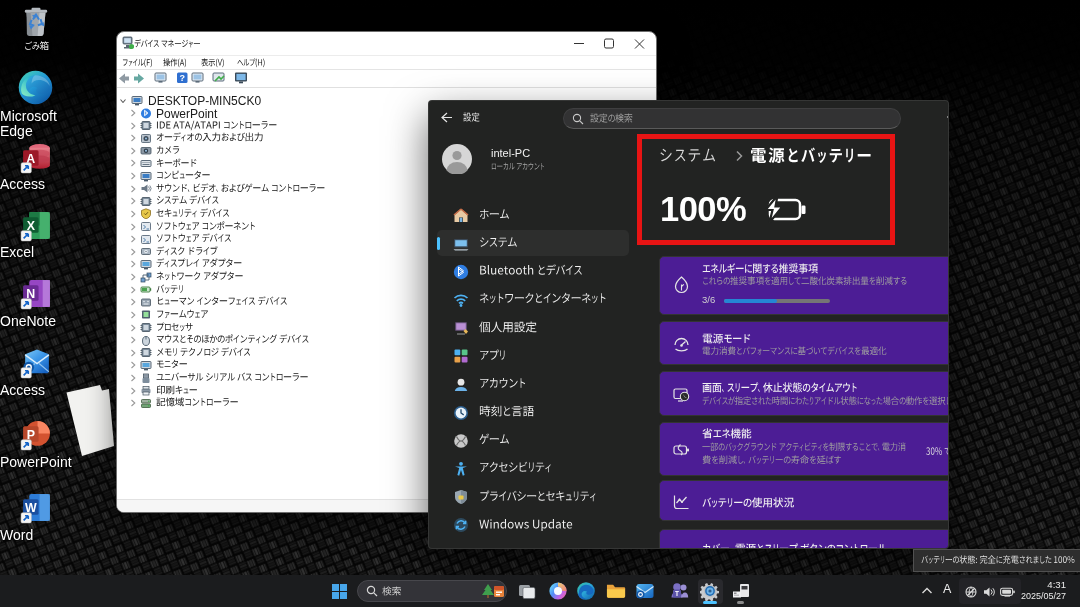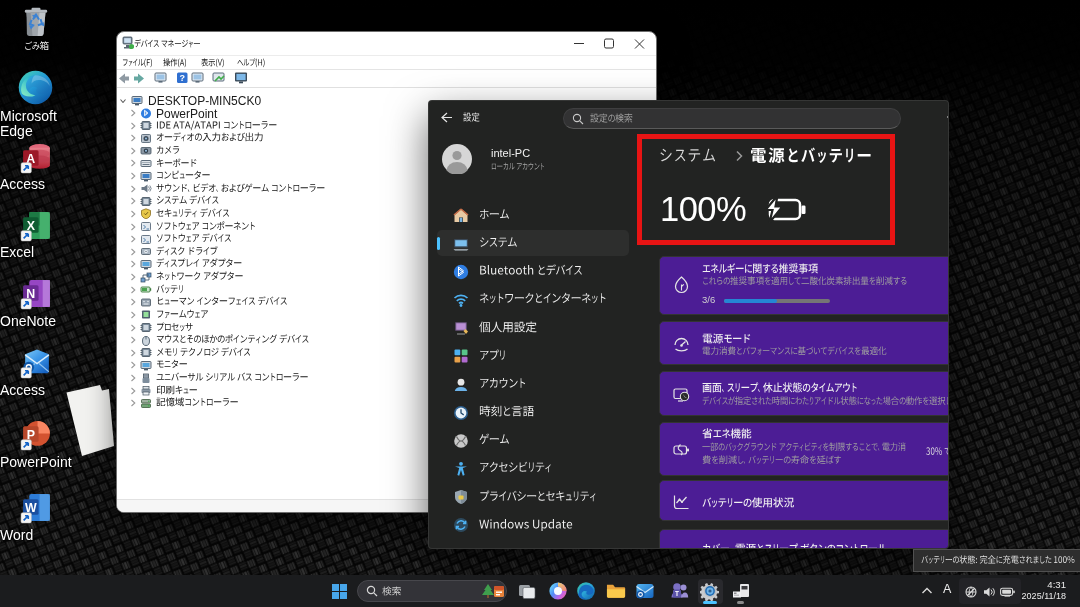--- a/index.html
+++ b/index.html
@@ -1064,21 +1064,21 @@
         <use href="#g119" transform="translate(0 0) scale(1.00 1)"></use>
         <use href="#g120" transform="translate(1101 0) scale(1.00 1)"></use>
         <use href="#g121" transform="translate(2202 0) scale(0.81 1)"></use>
         <use href="#g122" transform="translate(3074 0) scale(0.88 1)"></use>
         <use href="#g123" transform="translate(4015 0) scale(0.68 1)"></use>
         <use href="#g124" transform="translate(4756 0) scale(0.88 1)"></use>
         <use href="#g125" transform="translate(5697 0) scale(0.68 1)"></use>
         <use href="#g126" transform="translate(6438 0) scale(0.96 1)"></use>
       </g>
     </svg>
-    <div class="abs" style="left:231px;top:88.5px;font-size:34.5px;font-weight:normal;color:#fff;letter-spacing:-0.5px">100%</div>
+    <div class="abs" style="left:231px;top:88.5px;font-size:34.5px;font-weight:bold;color:#fff;letter-spacing:-0.5px">100%</div>
     <svg class="abs" style="left:332px;top:94px" width="50" height="29">
       <rect x="9" y="5" width="30" height="19" rx="4.5" stroke="#fff" stroke-width="2.5" fill="none"></rect>
       <rect x="40.5" y="10.5" width="4" height="8.5" rx="1.2" fill="#fff"></rect>
       <path d="M16.5 0.5 L4.5 15 L11.5 15 L8.5 27.5 L21.5 11.5 L14.5 11.5 Z" fill="#fff" stroke="#222322" stroke-width="2.2"></path>
     </svg>
     <div class="card" style="top:155px;height:59px">
       <svg class="abs" style="left:14px;top:19px" width="15" height="18">
         <path d="M7.5 1 C11.5 4.5 13.5 7.5 13.5 10.5 a6 6 0 0 1 -12 0 C1.5 7.5 3.5 4.5 7.5 1Z" stroke="#e4e4e4" stroke-width="1.2" fill="none"></path>
         <path d="M7.5 14.5 V8.5 M7.5 10.5 l2.3 -2.2" stroke="#e4e4e4" stroke-width="1.1" fill="none"></path>
       </svg>
@@ -1552,21 +1552,21 @@
       <path d="M1 4.2 h2.3 L6.5 1.5 v9 L3.3 7.8 H1Z" fill="#dadada"></path>
       <path d="M8 3.5 a3.5 3.5 0 0 1 0 5 M9.8 2.2 a5.5 5.5 0 0 1 0 7.6" stroke="#dadada" stroke-width="1" fill="none"></path>
     </svg>
     <svg class="abs" style="left:1000px;top:12px" width="16" height="10" viewBox="0 0 16 10">
       <rect x="0.6" y="1.2" width="12" height="7.2" rx="1.8" stroke="#dadada" stroke-width="1.1" fill="none"></rect>
       <rect x="13.2" y="3.4" width="1.6" height="2.8" rx="0.7" fill="#dadada"></rect>
       <rect x="2.2" y="2.8" width="8.8" height="4" rx="0.8" fill="#dadada"></rect>
       <path d="M4.5 9.8 h5.5" stroke="#c8c8c8" stroke-width="1"></path>
     </svg>
     <div class="abs" style="left:1066px;top:4px;font-size:9.6px;color:#ececec;text-align:right;transform:translateX(-100%)">4:31</div>
-    <div class="abs" style="left:1066px;top:16px;font-size:9px;color:#ececec;text-align:right;transform:translateX(-100%)">2025/11/18</div>
+    <div class="abs" style="left:1066px;top:16px;font-size:9px;color:#ececec;text-align:right;transform:translateX(-100%)">2025/05/27</div>
   </div>
 <svg width="0" height="0" style="position:absolute">
     <defs>
       <path id="g0" d="M217 691Q271 685 339 682Q406 679 481 679Q529 679 578 681Q626 683 671 686Q715 689 751 693V611Q717 608 672 605Q627 602 577 600Q528 599 482 599Q406 599 341 602Q276 605 217 610ZM257 288Q247 259 242 231Q237 202 237 175Q237 117 295 82Q354 46 474 46Q544 46 607 51Q671 55 725 64Q778 73 816 85L817 -1Q781 -10 729 -18Q676 -27 612 -31Q548 -36 476 -36Q375 -36 303 -14Q231 8 193 51Q155 94 155 157Q155 196 162 231Q169 266 176 296ZM779 803Q792 785 807 761Q822 736 836 711Q851 685 861 665L807 640Q792 671 769 711Q746 751 725 780ZM889 843Q903 824 919 799Q935 774 950 750Q965 725 974 706L919 682Q903 715 881 753Q858 792 836 820Z"></path>
       <path id="g1" d="M223 733Q242 732 263 731Q283 730 298 730Q318 730 350 731Q381 732 415 734Q449 736 479 737Q509 739 524 740Q539 742 551 744Q564 747 574 751L624 710Q617 702 611 694Q604 686 598 677Q582 651 560 604Q538 556 513 501Q489 445 465 394Q450 360 433 321Q415 281 397 240Q379 200 362 165Q344 130 328 107Q301 69 271 53Q241 38 202 38Q146 38 109 75Q72 112 72 175Q72 231 97 279Q123 328 168 364Q214 400 278 420Q341 440 417 440Q501 440 580 421Q658 401 727 371Q795 340 852 306Q908 273 948 244L911 158Q867 196 812 234Q757 271 692 302Q627 333 555 352Q482 371 405 371Q323 371 264 343Q206 316 175 274Q145 231 145 185Q145 152 163 134Q182 117 205 117Q222 117 236 125Q250 133 265 152Q281 173 297 203Q313 233 329 268Q345 303 360 339Q375 375 390 406Q410 450 431 497Q451 544 472 588Q492 632 509 668Q494 667 466 666Q439 665 407 663Q375 662 347 660Q318 659 301 658Q285 657 265 656Q245 654 227 652ZM848 514Q843 408 827 321Q811 234 778 164Q745 94 688 39Q631 -17 544 -60L478 -5Q566 32 621 83Q676 135 706 194Q737 254 750 315Q762 376 767 431Q768 454 768 478Q769 502 767 523Z"></path>
       <path id="g2" d="M497 519H913V-73H837V451H570V-79H497ZM60 442H466V372H60ZM533 352H873V293H533ZM533 191H873V132H533ZM533 28H873V-35H533ZM235 556H307V-80H235ZM296 343Q308 334 332 312Q357 290 384 265Q412 239 435 217Q458 195 468 185L420 126Q407 143 386 168Q365 193 340 220Q315 248 292 272Q269 296 255 310ZM167 743H488V679H167ZM559 743H948V678H559ZM185 844 257 827Q239 772 214 719Q188 665 159 619Q130 572 100 536Q93 542 81 550Q70 558 57 565Q45 573 36 578Q84 627 123 698Q161 769 185 844ZM578 844 651 827Q625 744 584 670Q543 595 494 544Q488 550 476 558Q464 567 452 575Q440 583 430 587Q480 634 518 701Q556 769 578 844ZM226 695 289 718Q309 683 327 642Q346 600 354 570L288 543Q281 572 263 616Q246 659 226 695ZM637 693 698 717Q726 684 754 643Q781 602 794 571L729 543Q718 574 691 616Q665 659 637 693ZM233 407 289 375Q267 315 233 250Q199 185 160 127Q120 69 82 27Q74 40 60 58Q47 75 33 85Q71 121 109 174Q148 228 181 289Q213 350 233 407Z"></path>
       <path id="g3" d="M203 731Q225 729 248 727Q270 725 294 725Q311 725 346 725Q381 725 425 725Q468 725 511 725Q554 725 589 725Q623 725 640 725Q661 725 686 727Q712 728 733 731V648Q711 650 686 650Q662 651 640 651Q623 651 589 651Q554 651 511 651Q468 651 425 651Q382 651 347 651Q312 651 295 651Q270 651 247 650Q223 650 203 648ZM85 480Q105 478 127 476Q148 475 171 475Q184 475 222 475Q261 475 317 475Q372 475 436 475Q500 475 564 475Q628 475 683 475Q739 475 777 475Q815 475 826 475Q842 475 864 476Q886 477 904 480V397Q888 398 866 399Q845 399 826 399Q815 399 777 399Q739 399 683 399Q628 399 564 399Q500 399 436 399Q372 399 317 399Q261 399 222 399Q184 399 171 399Q149 399 127 399Q105 399 85 397ZM555 439Q555 345 542 267Q528 188 495 125Q477 92 447 59Q416 25 379 -5Q341 -35 298 -57L224 -2Q282 22 333 63Q384 104 413 151Q451 211 461 283Q471 356 471 439ZM785 812Q798 795 813 770Q828 746 842 721Q857 696 867 675L813 651Q798 682 775 721Q752 761 732 790ZM895 852Q908 834 924 809Q940 784 955 760Q970 735 979 716L925 692Q909 725 886 763Q864 802 842 830Z"></path>
       <path id="g4" d="M765 779Q778 762 793 737Q808 713 822 688Q837 663 847 642L793 618Q778 649 755 688Q732 728 712 757ZM875 819Q889 801 904 776Q920 751 935 727Q950 702 959 683L905 659Q889 692 866 730Q844 769 822 797ZM218 301Q234 340 250 386Q265 432 278 482Q292 531 302 580Q312 628 316 672L405 653Q403 642 399 630Q395 617 392 604Q389 591 387 580Q382 557 373 520Q364 483 352 439Q340 395 326 351Q312 306 296 268Q278 222 254 174Q231 125 204 79Q177 33 149 -7L64 29Q111 92 152 165Q192 239 218 301ZM710 339Q695 378 677 421Q659 464 639 508Q619 551 601 589Q582 628 565 655L646 682Q661 656 680 618Q698 580 718 537Q738 494 757 450Q776 406 792 366Q807 329 824 284Q841 238 857 192Q874 145 888 101Q902 58 912 24L823 -5Q811 46 792 106Q774 165 753 226Q732 286 710 339Z"></path>
       <path id="g5" d="M86 361Q216 396 328 446Q440 496 523 548Q575 581 625 619Q674 658 718 700Q762 742 796 783L863 721Q821 676 772 633Q723 590 668 551Q614 511 555 474Q500 441 431 406Q362 371 284 340Q206 309 126 283ZM507 506 593 532V76Q593 57 593 36Q594 15 595 -3Q597 -21 599 -31H501Q502 -21 504 -3Q505 15 506 36Q507 57 507 76Z"></path>
       <path id="g6" d="M800 669Q795 663 788 649Q780 636 775 625Q756 576 725 517Q694 457 656 399Q618 341 576 294Q521 232 455 173Q389 115 316 65Q243 14 164 -22L100 45Q181 77 255 124Q330 172 395 228Q461 285 512 342Q546 381 579 430Q613 478 639 529Q666 579 678 620Q670 620 640 620Q610 620 569 620Q528 620 483 620Q438 620 397 620Q356 620 326 620Q297 620 288 620Q271 620 249 619Q228 618 210 617Q193 616 187 615V706Q194 705 213 704Q231 702 252 701Q273 700 288 700Q299 700 328 700Q357 700 397 700Q438 700 482 700Q526 700 566 700Q607 700 636 700Q665 700 674 700Q699 700 718 702Q738 704 749 708ZM589 347Q630 313 674 272Q717 231 759 188Q801 144 837 105Q873 65 899 33L829 -27Q794 21 745 76Q696 132 641 187Q587 243 532 290Z"></path>

